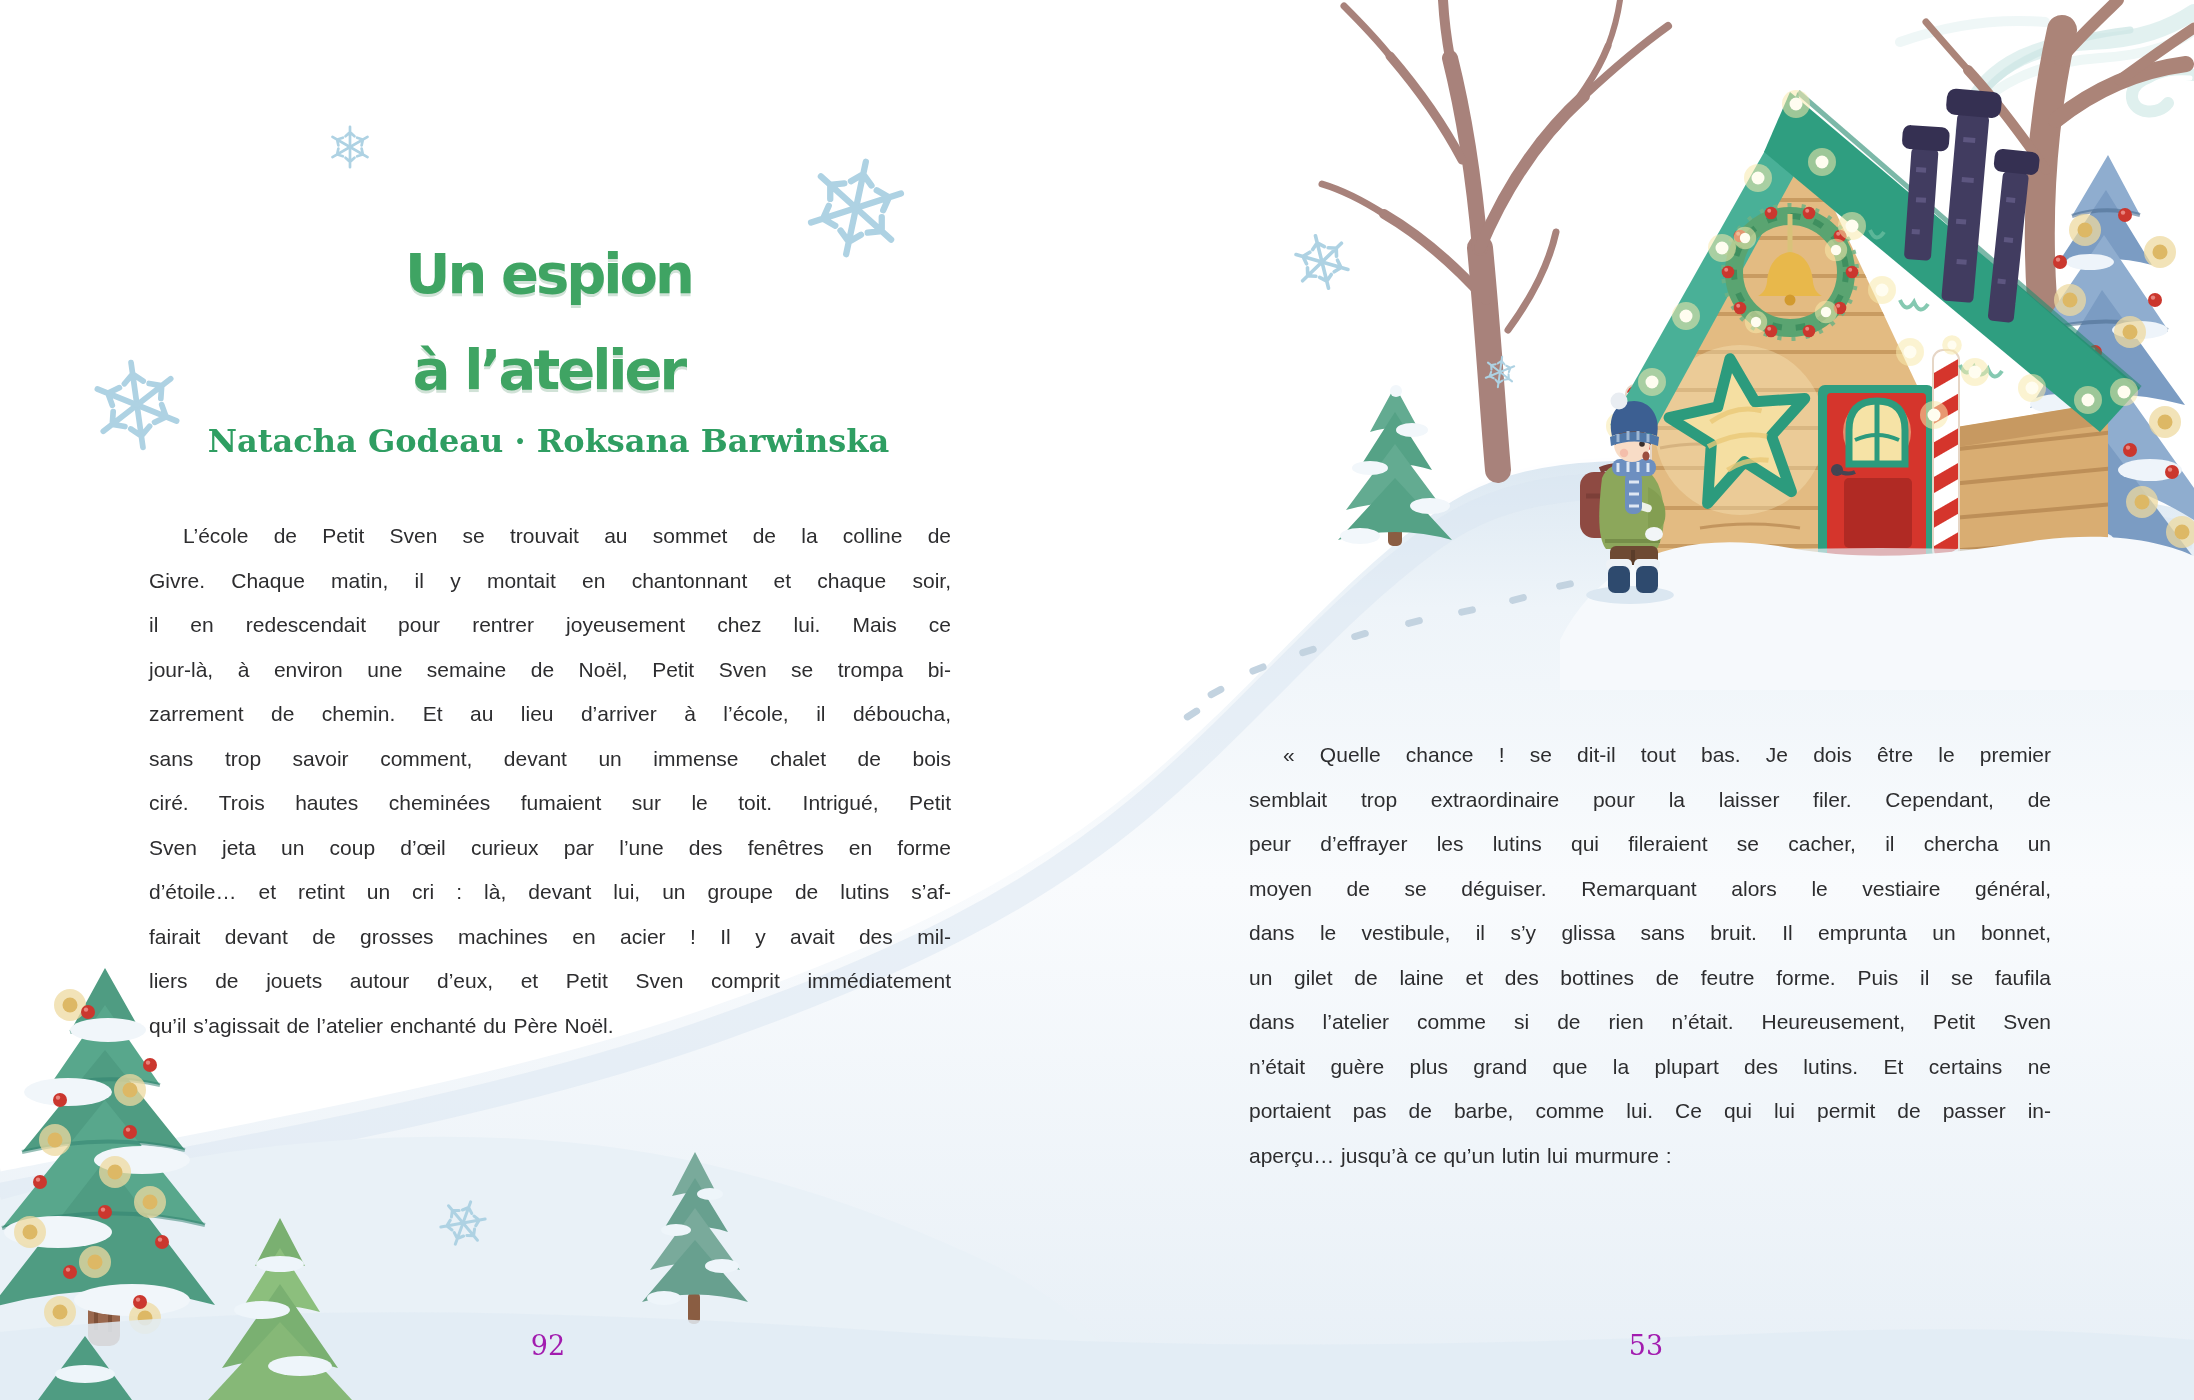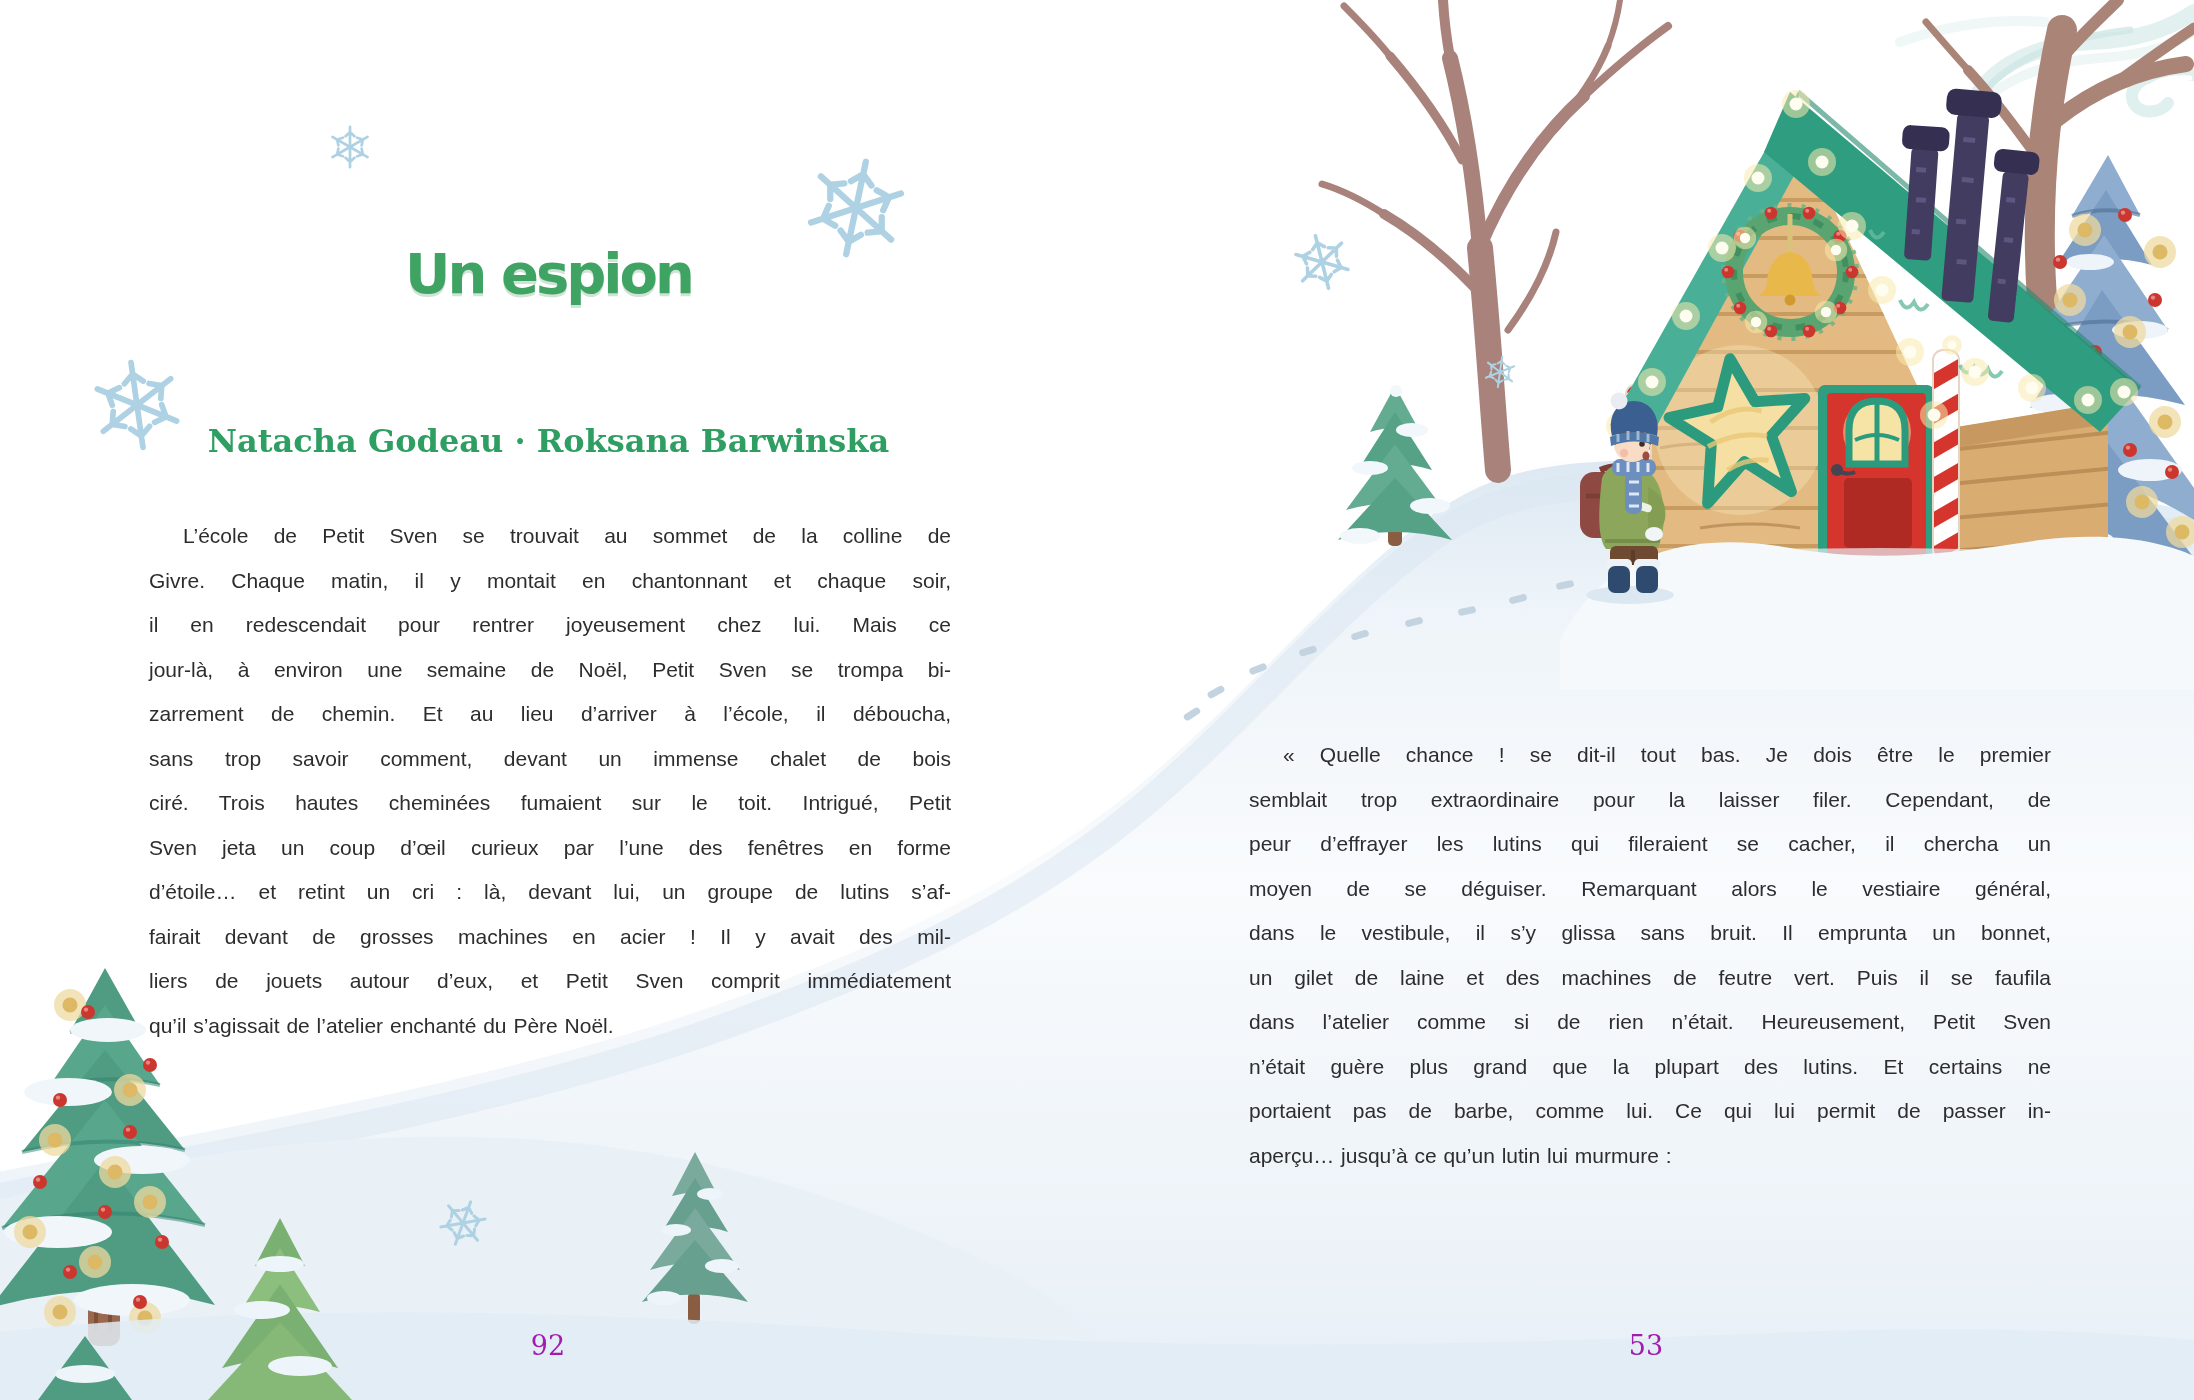--- a/index.html
+++ b/index.html
@@ -431,20 +431,21 @@
     <use href="#flake6" transform="translate(856,208) scale(1.05) rotate(12)"></use>
     <use href="#flake6" transform="translate(137,405) scale(0.95) rotate(-8)"></use>
     <use href="#flake6" transform="translate(463,1223) scale(0.5) rotate(20)"></use>
     <use href="#flake6" transform="translate(1322,262) scale(0.6) rotate(-14)"></use>
     <use href="#flake6" transform="translate(1500,372) scale(0.34) rotate(8)"></use>
   </g>
 </svg>
 
 <h1 class="page-text chapter-title" style="margin:0;">
   <div>Un espion</div>
+  <div>à l’atelier</div>
 </h1>
 
 <div class="page-text authors">Natacha Godeau · Roksana Barwinska</div>
 
 <div class="page-text body-block body-left">
   <div class="bodyline first">L’école de Petit Sven se trouvait au sommet de la colline de</div>
   <div class="bodyline">Givre. Chaque matin, il y montait en chantonnant et chaque soir,</div>
   <div class="bodyline">il en redescendait pour rentrer joyeusement chez lui. Mais ce</div>
   <div class="bodyline">jour-là, à environ une semaine de Noël, Petit Sven se trompa bi-</div>
   <div class="bodyline">zarrement de chemin. Et au lieu d’arriver à l’école, il déboucha,</div>
@@ -456,21 +457,21 @@
   <div class="bodyline">liers de jouets autour d’eux, et Petit Sven comprit immédiatement</div>
   <div class="bodyline last">qu’il s’agissait de l’atelier enchanté du Père Noël.</div>
 </div>
 
 <div class="page-text body-block body-right">
   <div class="bodyline first">« Quelle chance ! se dit-il tout bas. Je dois être le premier</div>
   <div class="bodyline">semblait trop extraordinaire pour la laisser filer. Cependant, de</div>
   <div class="bodyline">peur d’effrayer les lutins qui fileraient se cacher, il chercha un</div>
   <div class="bodyline">moyen de se déguiser. Remarquant alors le vestiaire général,</div>
   <div class="bodyline">dans le vestibule, il s’y glissa sans bruit. Il emprunta un bonnet,</div>
-  <div class="bodyline">un gilet de laine et des machines de feutre vert. Puis il se faufila</div>
+  <div class="bodyline">un gilet de laine et des bottines de feutre forme. Puis il se faufila</div>
   <div class="bodyline">dans l’atelier comme si de rien n’était. Heureusement, Petit Sven</div>
   <div class="bodyline">n’était guère plus grand que la plupart des lutins. Et certains ne</div>
   <div class="bodyline">portaient pas de barbe, comme lui. Ce qui lui permit de passer in-</div>
   <div class="bodyline last">aperçu… jusqu’à ce qu’un lutin lui murmure :</div>
 </div>
 
 <div class="page-text pagenum left">92</div>
 <div class="page-text pagenum right">53</div>
 
 </body></html>

